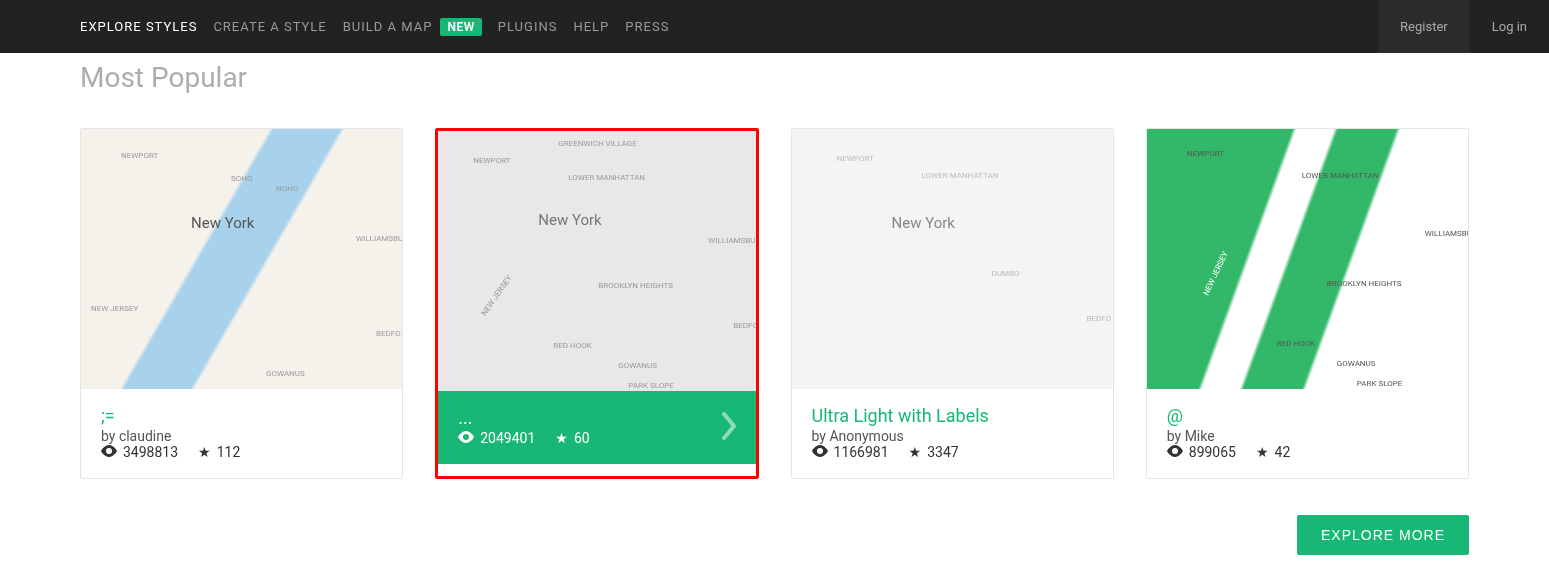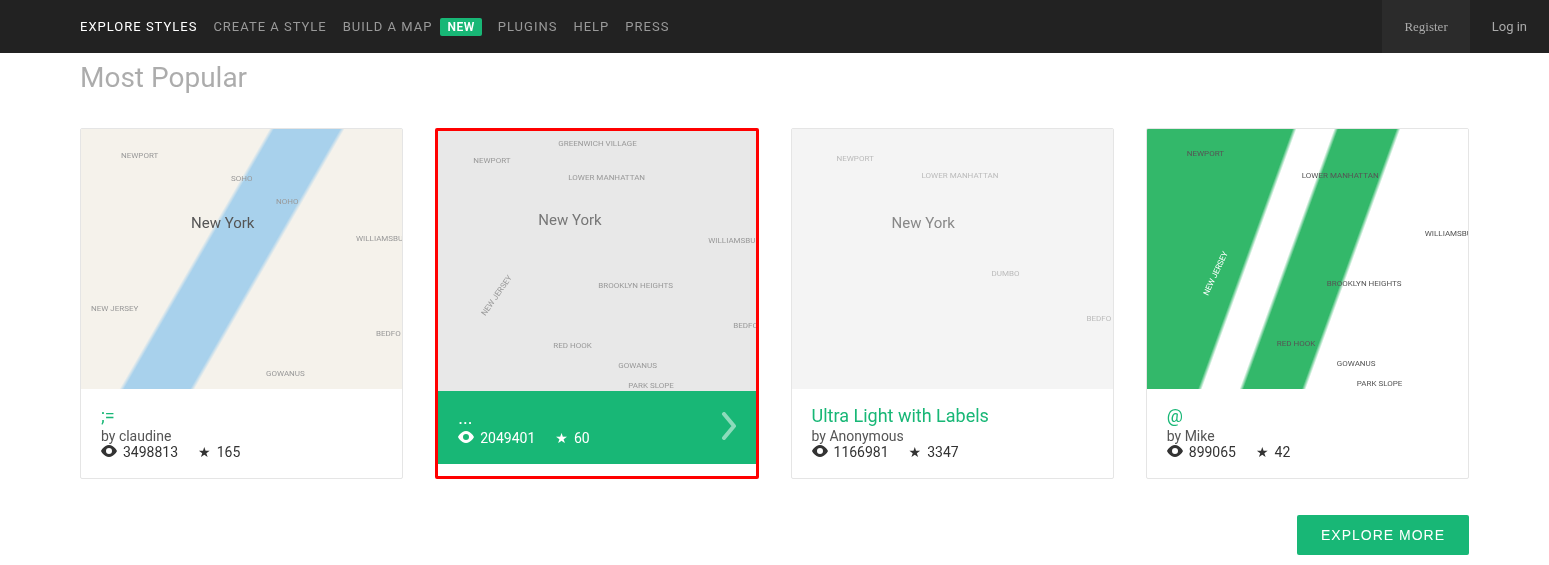--- a/index.html
+++ b/index.html
@@ -57,21 +57,21 @@
   }
   .auth-link {
     font-size: 13px;
     color: #aaa;
     padding: 0 22px;
     height: 100%;
     display: flex;
     align-items: center;
     cursor: pointer;
   }
-  .auth-link.register { background: #2b2b2b; font-family: Liberation Serif, serif; }
+  .auth-link.register { background: #2b2b2b; }
   .content { padding: 0 80px; }
   .section-title {
     font-size: 28px;
     color: #333;
     font-weight: 400;
     margin-top: 8px;
     margin-bottom: 4px;
     opacity: 0.4;
   }
   .cards-row {
@@ -187,39 +187,39 @@
 <div class="content">
   <div class="section-title">Most Popular</div>
 
   <div class="cards-row">
 
     <div class="card">
       <div class="card-map map-bg-default">
         <span class="map-label-city" style="left:110px; top:85px;">New York</span>
         <span class="map-small-text" style="position:absolute;left:40px;top:22px;">NEWPORT</span>
         <span class="map-small-text" style="position:absolute;left:150px;top:45px;">SOHO</span>
-        <span class="map-small-text" style="position:absolute;left:195px;top:68px;">NOHO</span>
+        <span class="map-small-text" style="position:absolute;left:195px;top:55px;">NOHO</span>
         <span class="map-small-text" style="position:absolute;left:275px;top:105px;">WILLIAMSBU</span>
         <span class="map-small-text" style="position:absolute;left:10px;top:175px;">NEW JERSEY</span>
         <span class="map-small-text" style="position:absolute;left:295px;top:200px;">BEDFO</span>
         <span class="map-small-text" style="position:absolute;left:185px;top:240px;">GOWANUS</span>
       </div>
       <div class="card-body">
         <div class="card-title">;=</div>
         <div class="card-author">by claudine</div>
         <div class="card-stats">
           <span class="stat">
             <span><svg width="16" height="12" viewBox="0 0 16 12">
                   <path d="M8 0C3 0 0 6 0 6s3 6 8 6 8-6 8-6-3-6-8-6zm0 9a3 3 0 110-6 3 3 0 010 6z" fill="currentColor"></path>
                 </svg></span>
             <span>3498813</span>
           </span>
           <span class="stat">
             <span>★</span>
-            <span>165</span>
+            <span>112</span>
           </span>
         </div>
       </div>
     </div>
 
     <div class="card highlighted" style="position:relative;">
       <div class="card-map map-bg-gray">
         <span class="map-label-city" style="left:100px; top:80px; color:#777;">New York</span>
         <span class="map-small-text" style="position:absolute;left:35px;top:25px;">NEWPORT</span>
         <span class="map-small-text" style="position:absolute;left:120px;top:8px;">GREENWICH VILLAGE</span>

